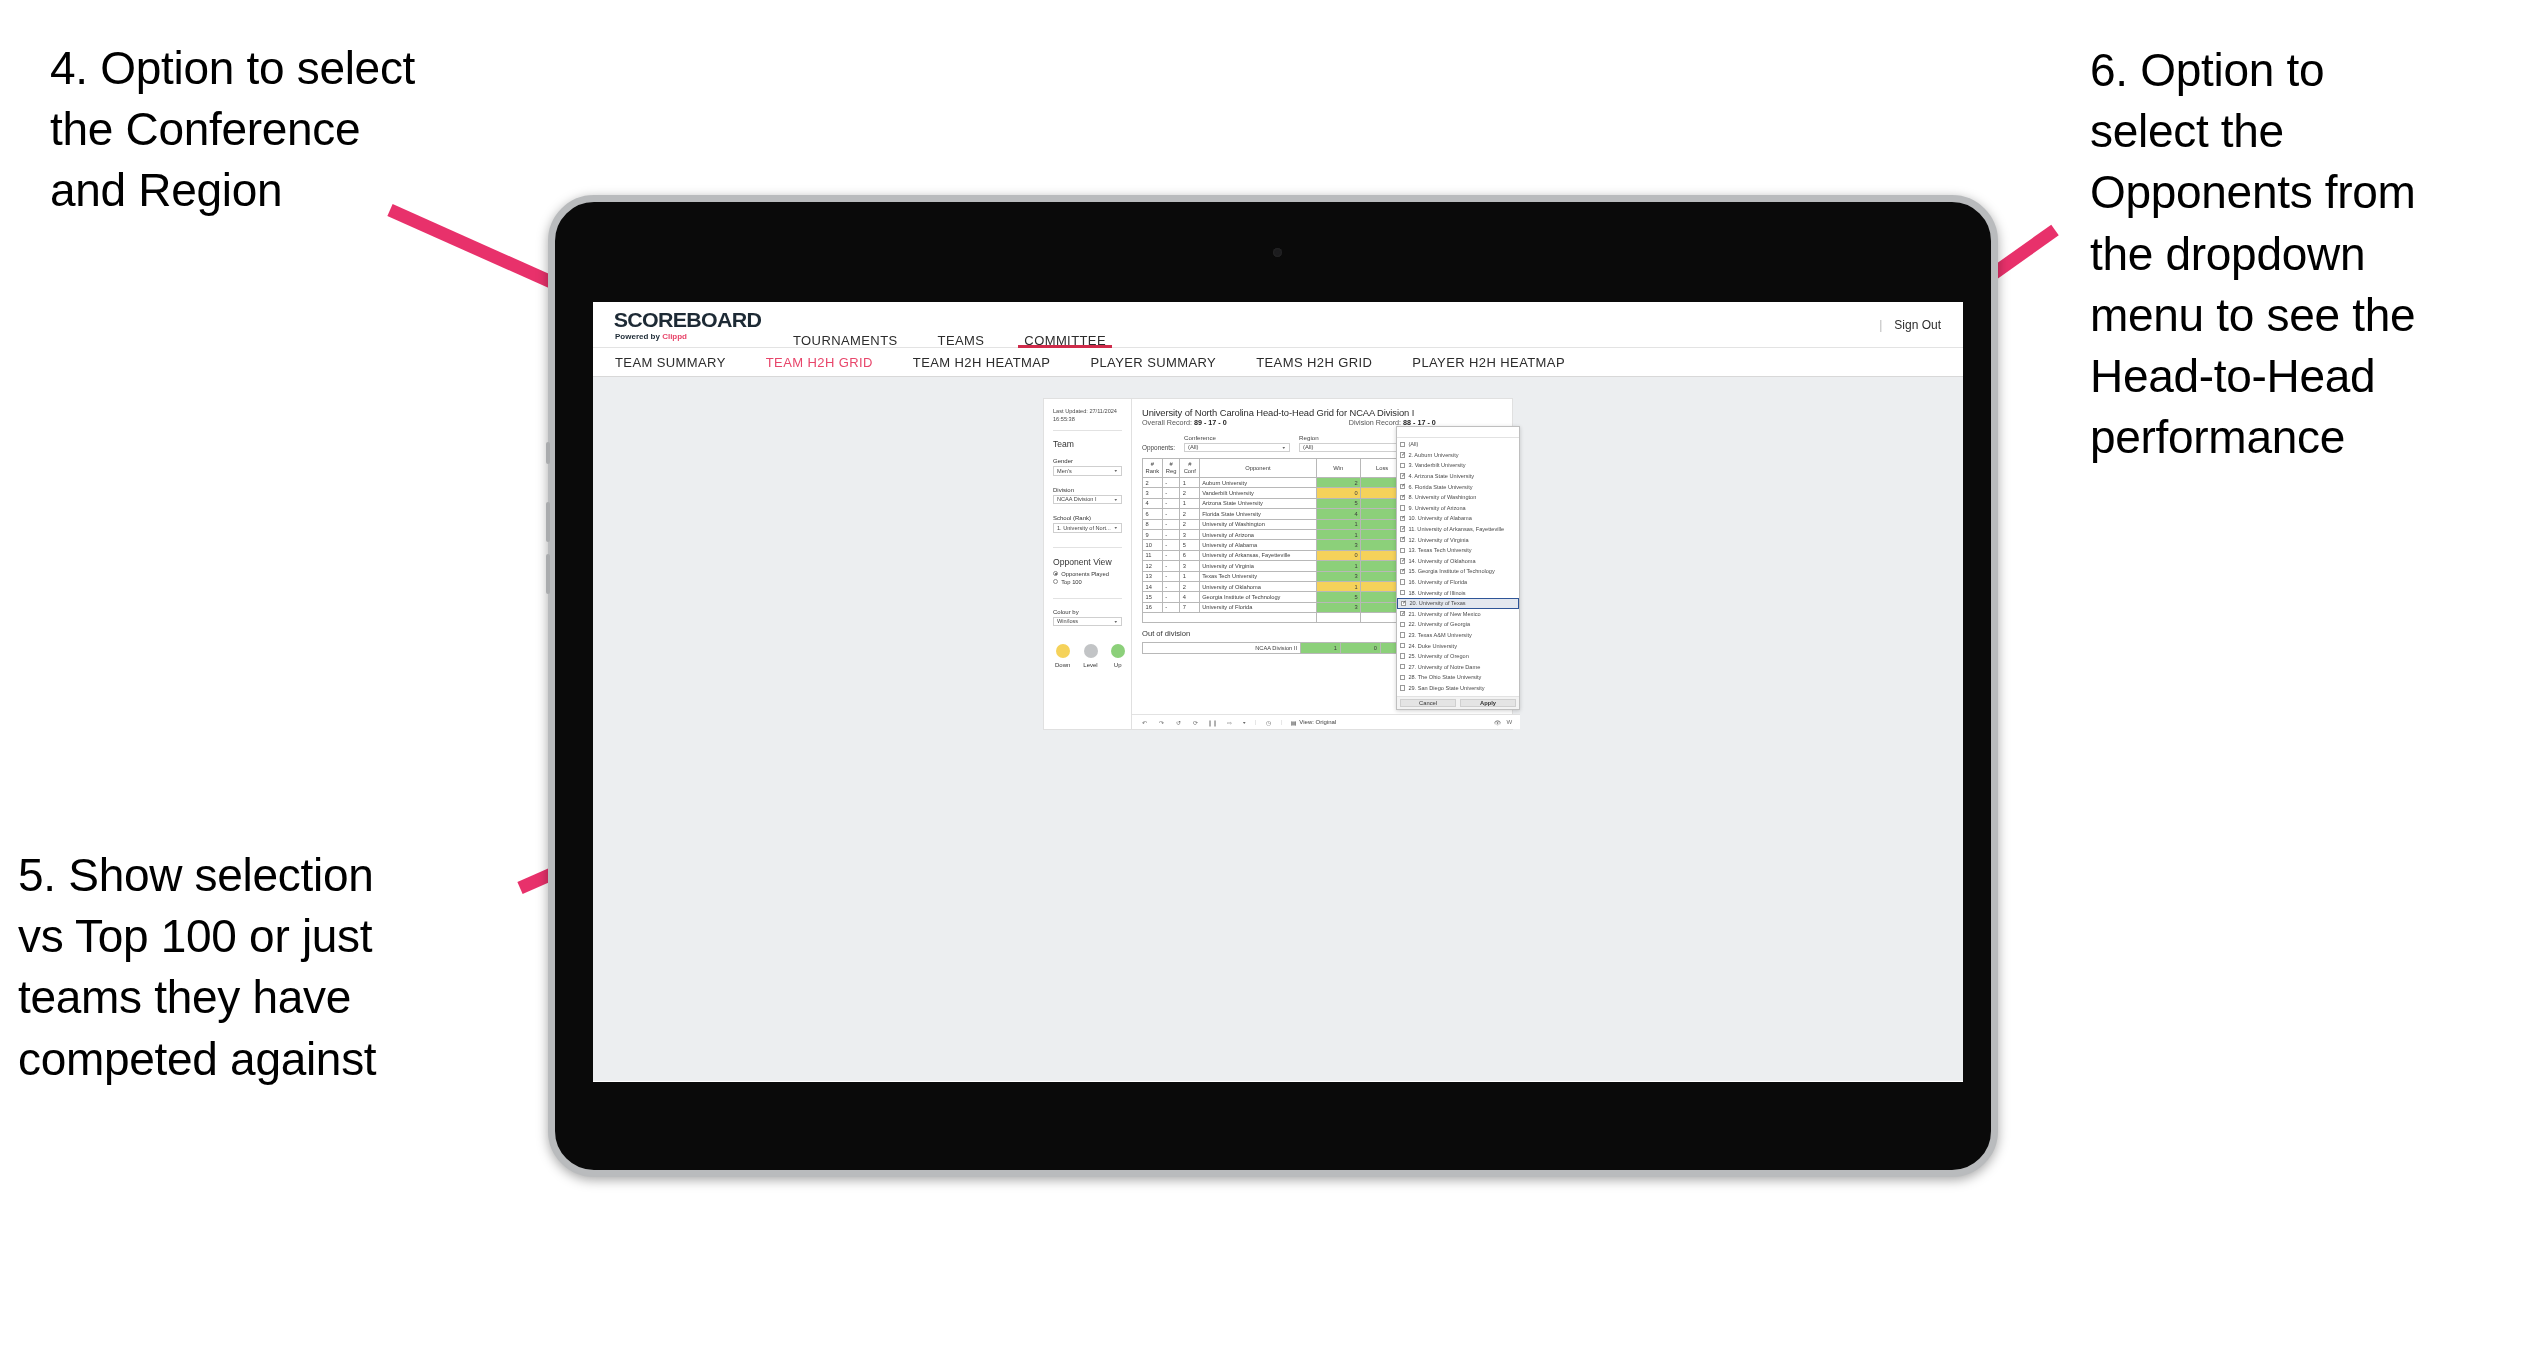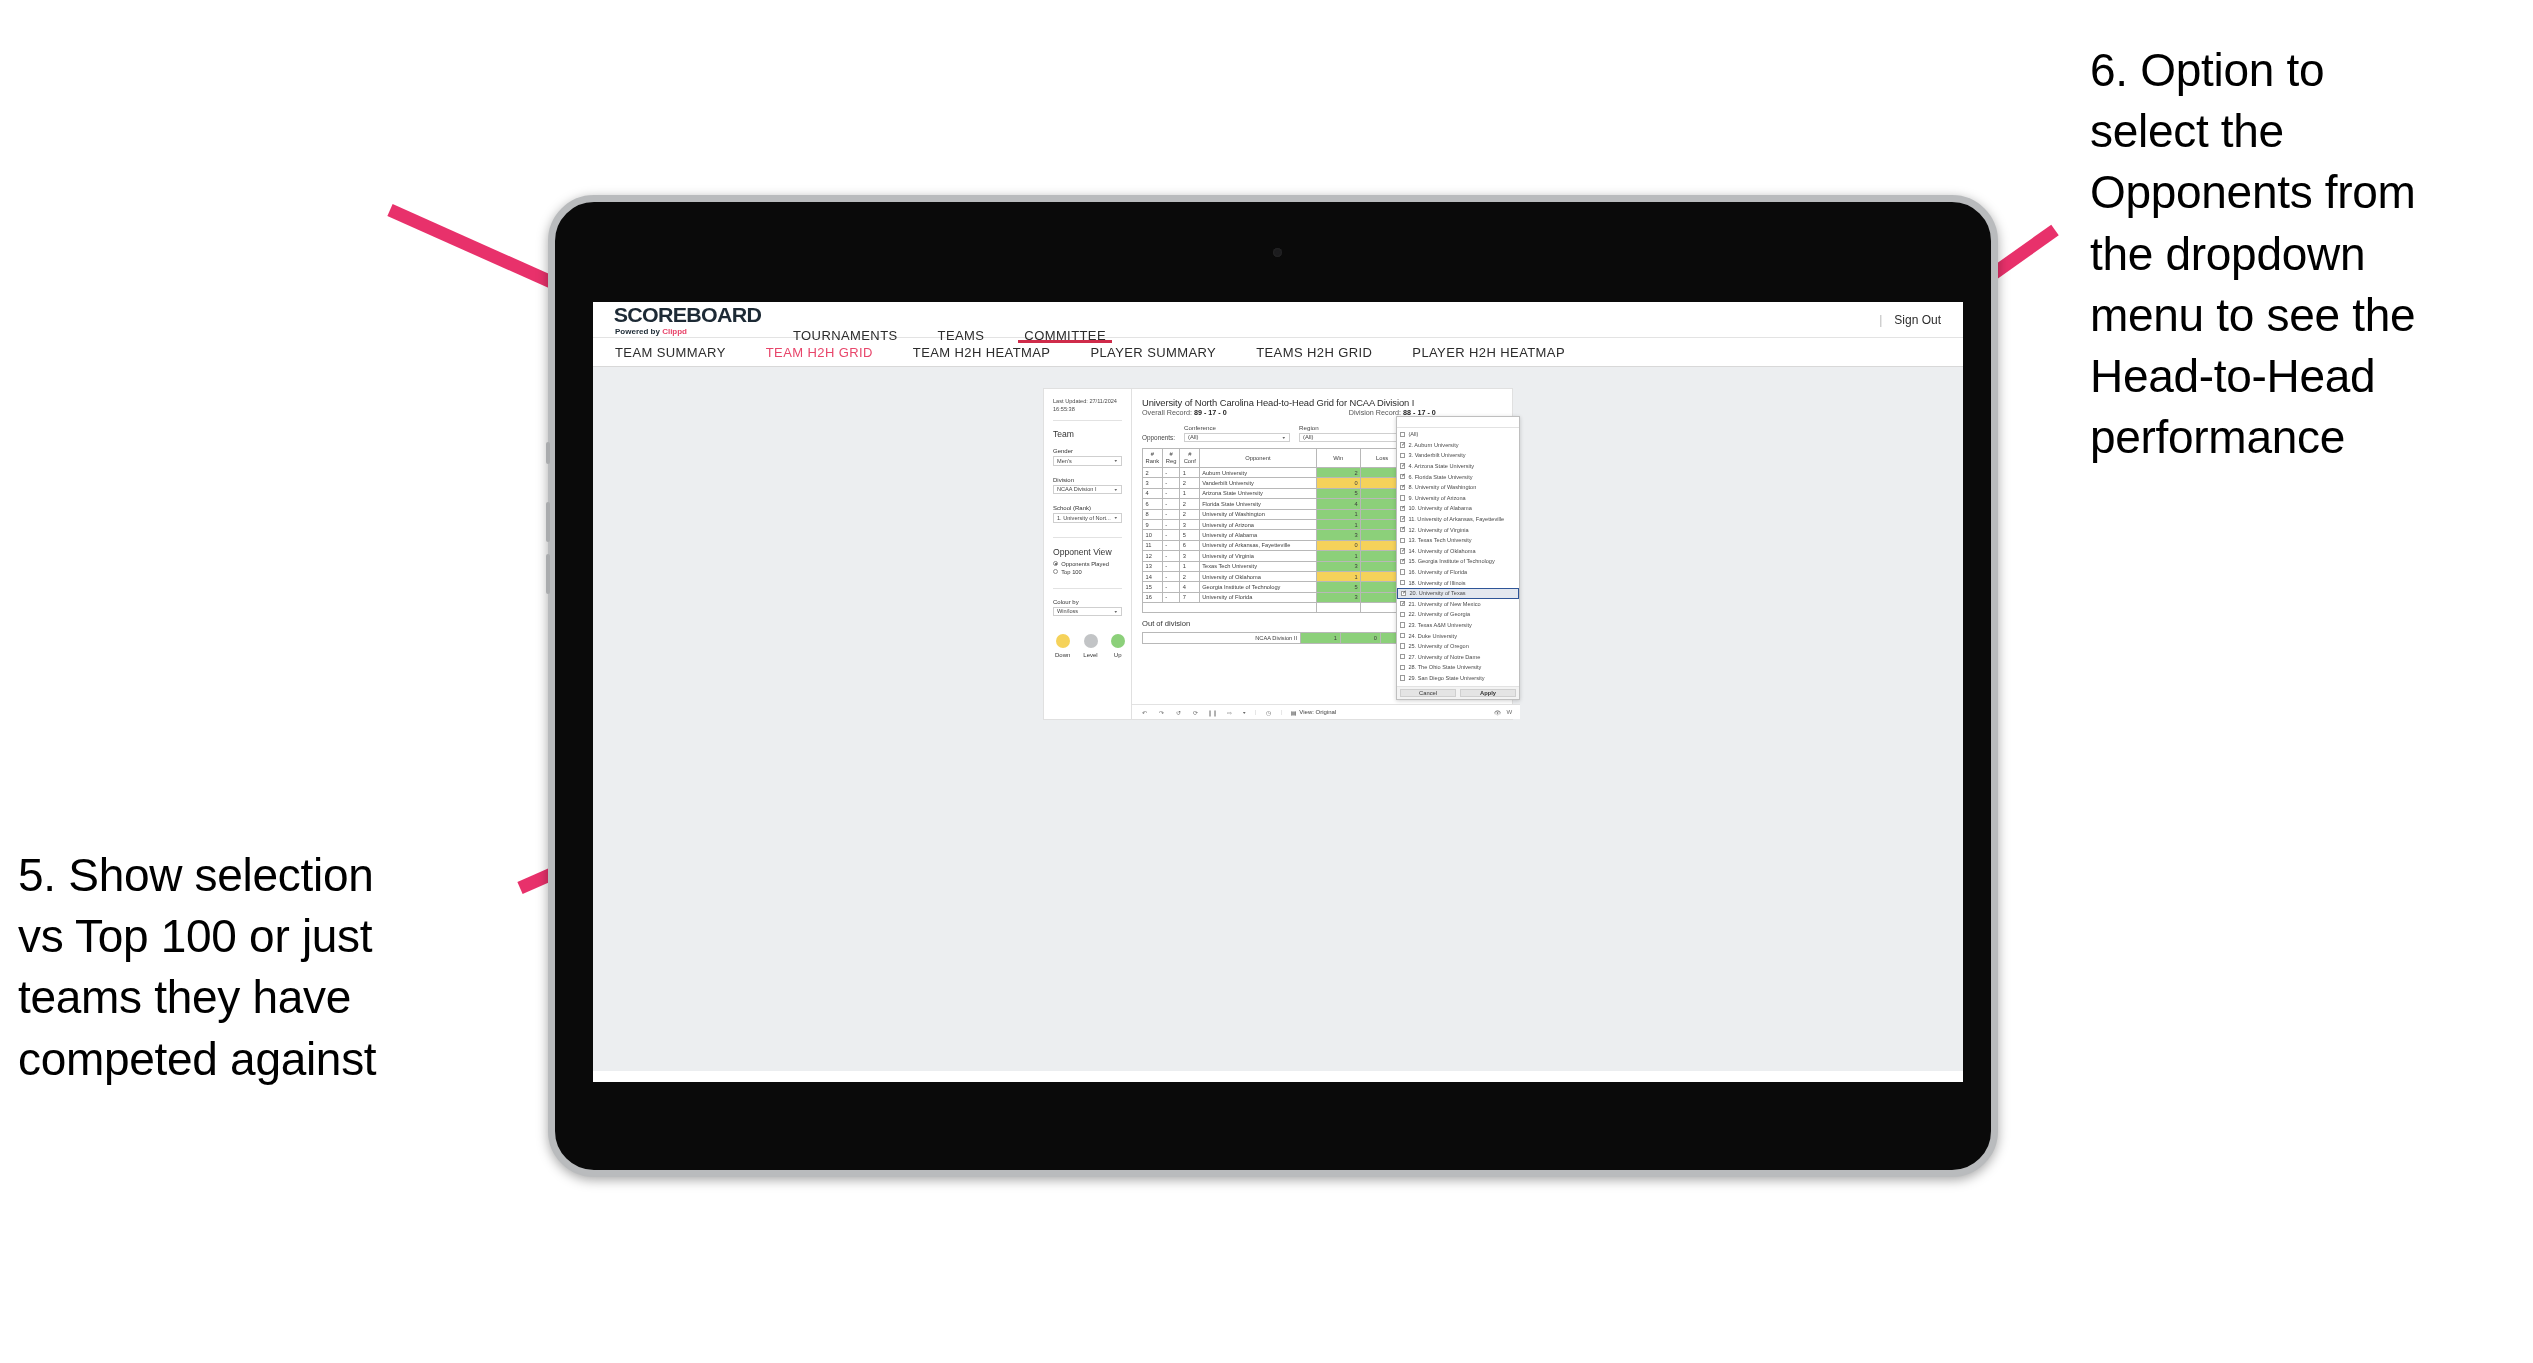--- a/index.html
+++ b/index.html
@@ -43,21 +43,21 @@
     left: 38px; top: 100px;
     width: 1370px; height: 780px;
     background: #ffffff;
     overflow: hidden;
   }
   .cam { position:absolute; width:9px; height:9px; border-radius:50%; background:#1c1c1e; box-shadow: inset 0 0 2px #333; }
   .side-btn { position:absolute; width:4px; border-radius:2px; background:#a9abad; }
 
   
   #appbar {
-    position:relative; height:36px; background:#fff;
+    position:relative; height:46px; background:#fff;
     border-bottom:1px solid #e3e3e3;
     display:flex; align-items:center;
   }
   .brand { margin-left:22px; width:132px; }
   .brand-name {
     font-family:"Liberation Sans", sans-serif;
     font-weight:700; font-size:21px; letter-spacing:-0.7px;
     color:#1d2a35; line-height:1; transform:scaleX(1.02);
   }
   .brand-sub { font-size:8px; color:#1d2a35; font-weight:600; margin-top:2px; }
@@ -182,20 +182,23 @@
   #vizbar .ic { width:9px; height:9px; display:flex; align-items:center; justify-content:center; cursor:pointer; }
   #vizbar .vsep { color:#d0d0d0; }
   #vizbar .view { display:flex; align-items:center; gap:3px; color:#3d3d3d; }
   #vizbar .right { margin-left:auto; display:flex; align-items:center; gap:5px; }
 </style>
 </head>
 <body>
 
 <div id="root">
 
+  <div class="annot" id="annot-4">4. Option to select
+the Conference
+and Region</div>
   <div class="annot" id="annot-5">5. Show selection
 vs Top 100 or just
 teams they have
 competed against</div>
   <div class="annot" id="annot-6">6. Option to
 select the
 Opponents from
 the dropdown
 menu to see the
 Head-to-Head

